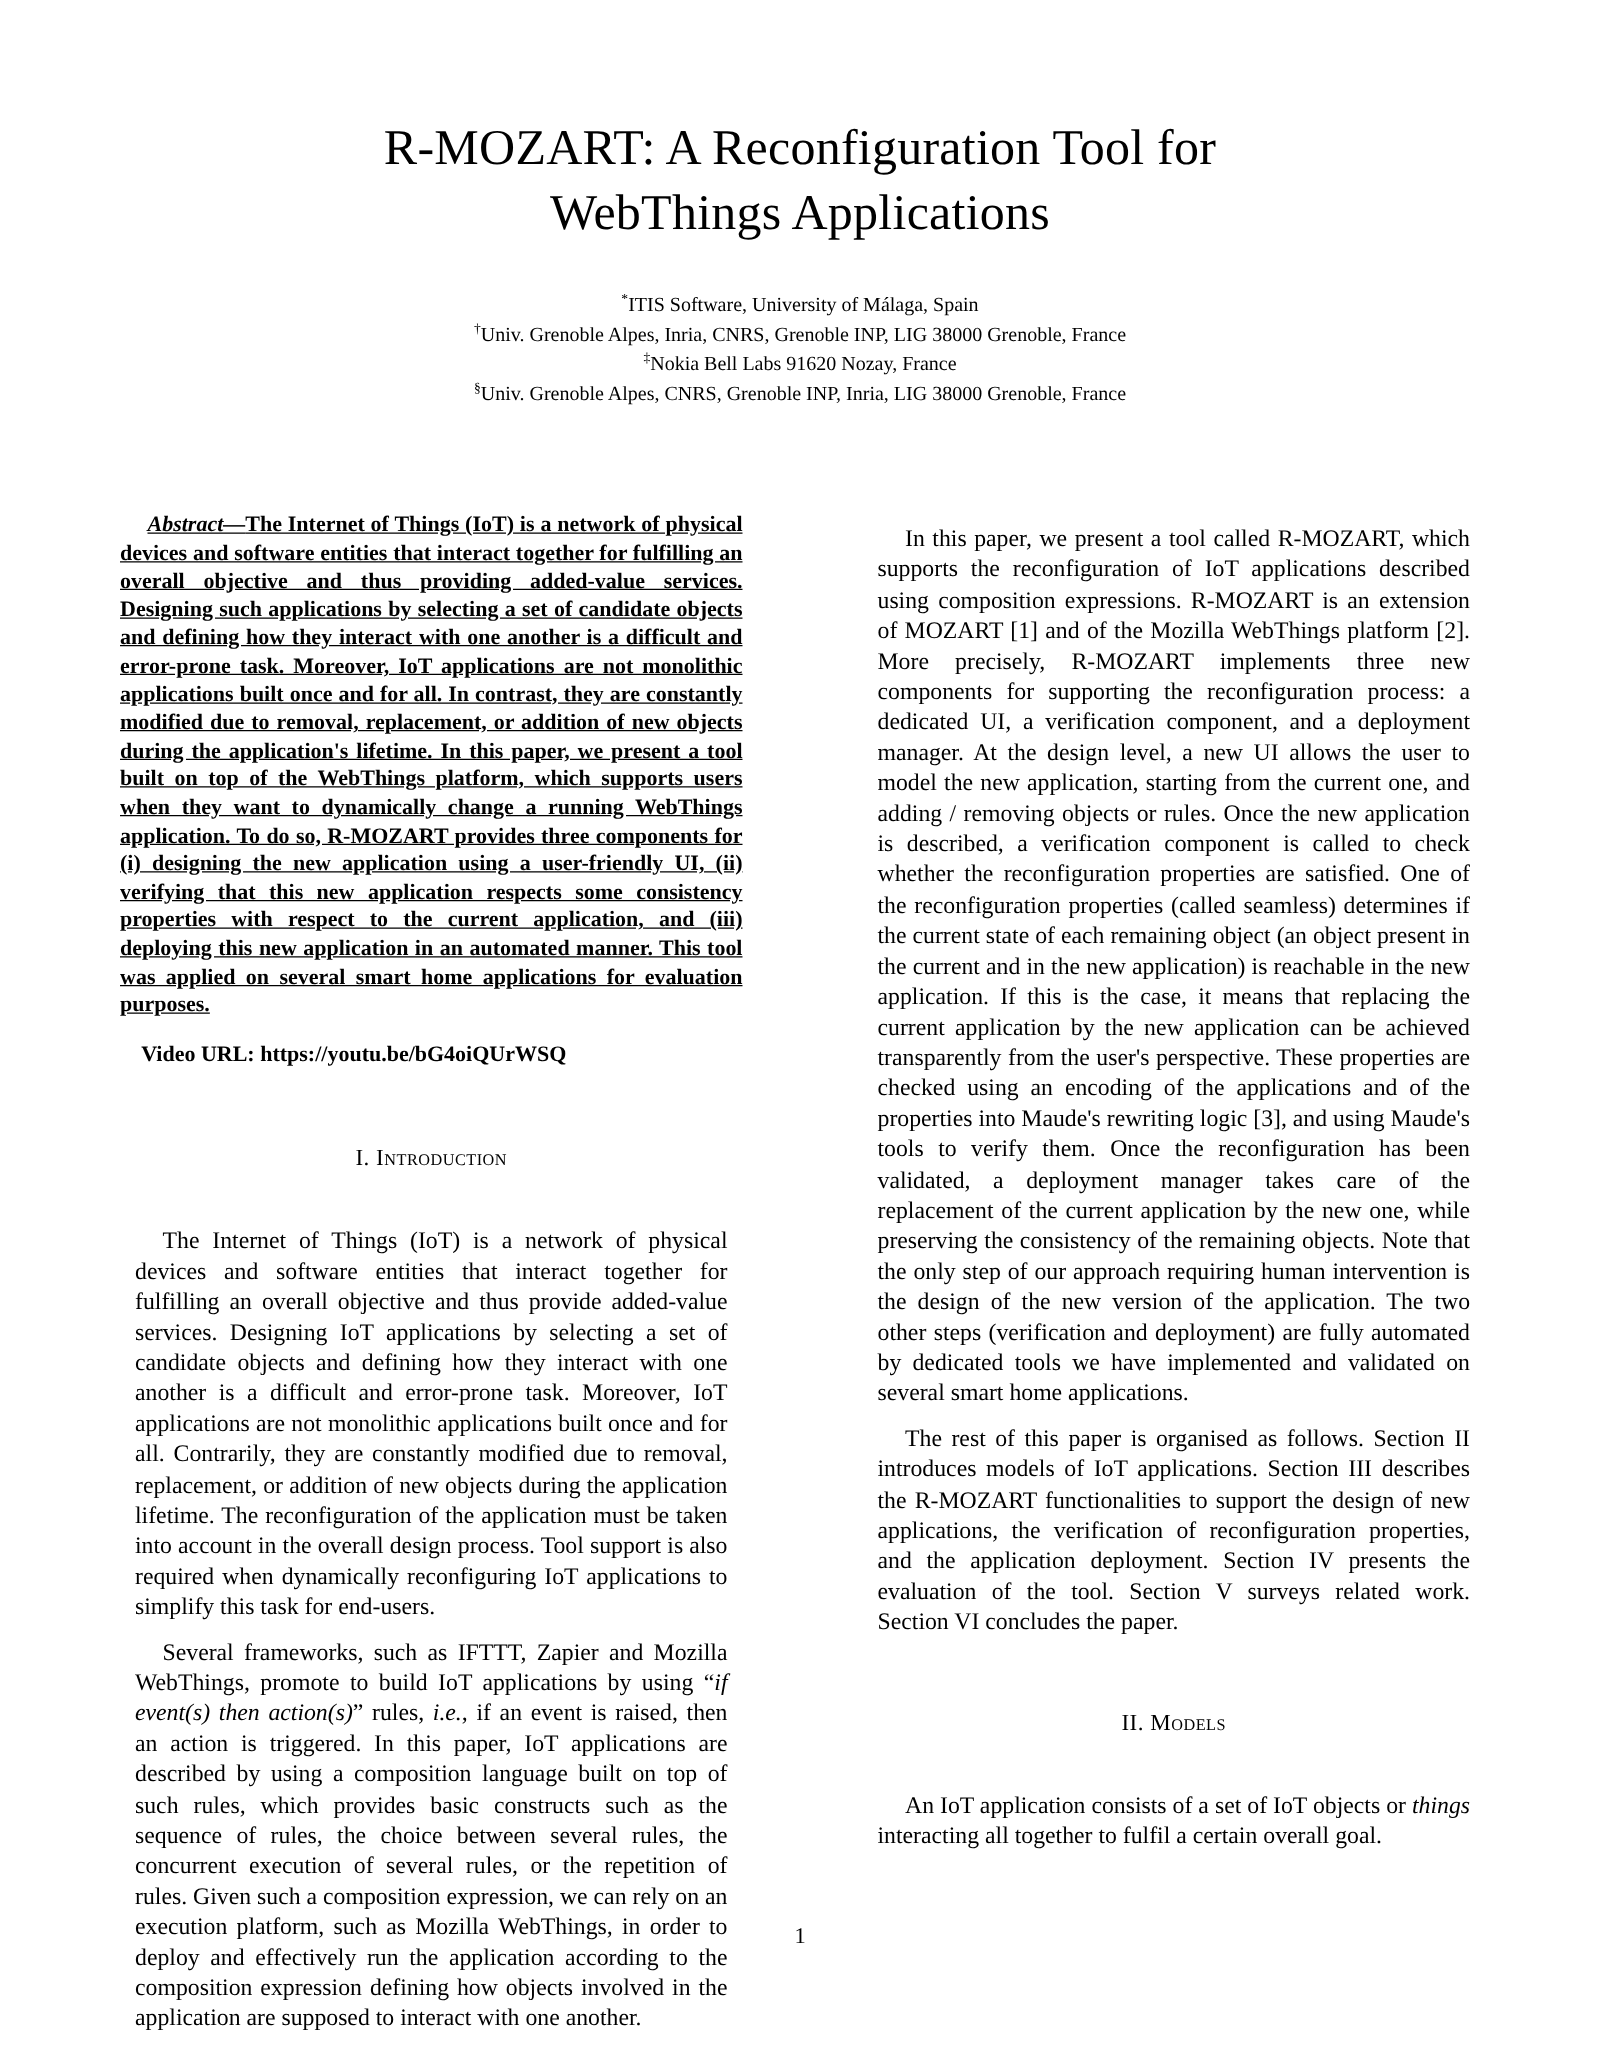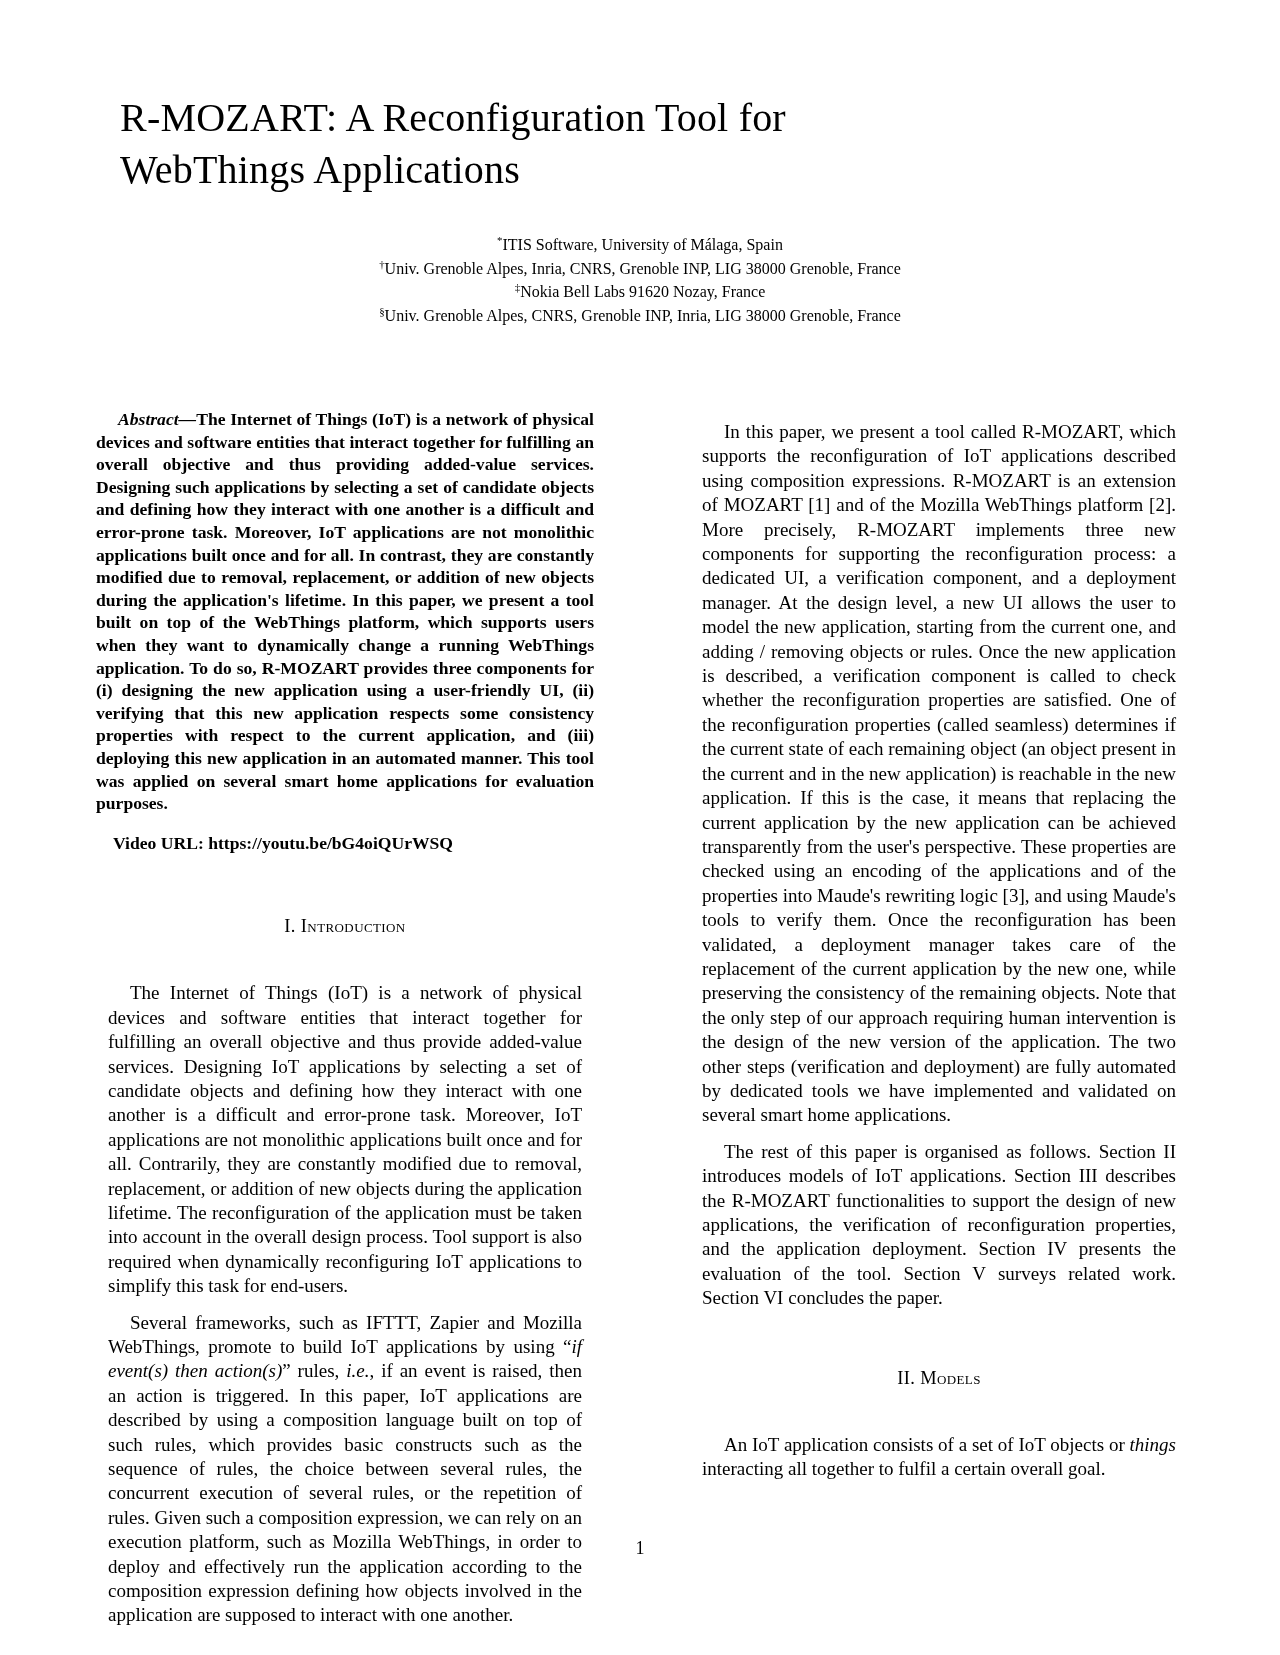--- a/index.html
+++ b/index.html
@@ -19,21 +19,21 @@
     background: #ffffff;
     overflow: hidden;
   }
 
   
   .title-block {
     position: absolute;
     left: 120px;
     top: 92px;
     width: 1040px;
-    text-align: left;
+    text-align: center;
   }
   .paper-title {
     font-size: 40px;
     line-height: 1.30;
     font-weight: normal;
     letter-spacing: 0.2px;
     margin: 0;
   }
 
   .authors-block {
@@ -84,20 +84,21 @@
     hyphens: none;
   }
 
   p.abstract {
     margin: 0;
     font-size: 17.6px;
     line-height: 1.285;
     text-align: justify;
     text-indent: 22px;
     font-weight: bold;
+    text-decoration: underline;
   }
   p.videourl {
     margin: 17px;
     font-size: 17.6px;
     line-height: 1.285;
     text-align: left;
     font-weight: bold;
     text-indent: 0;
   }
   .abstract-lead {

